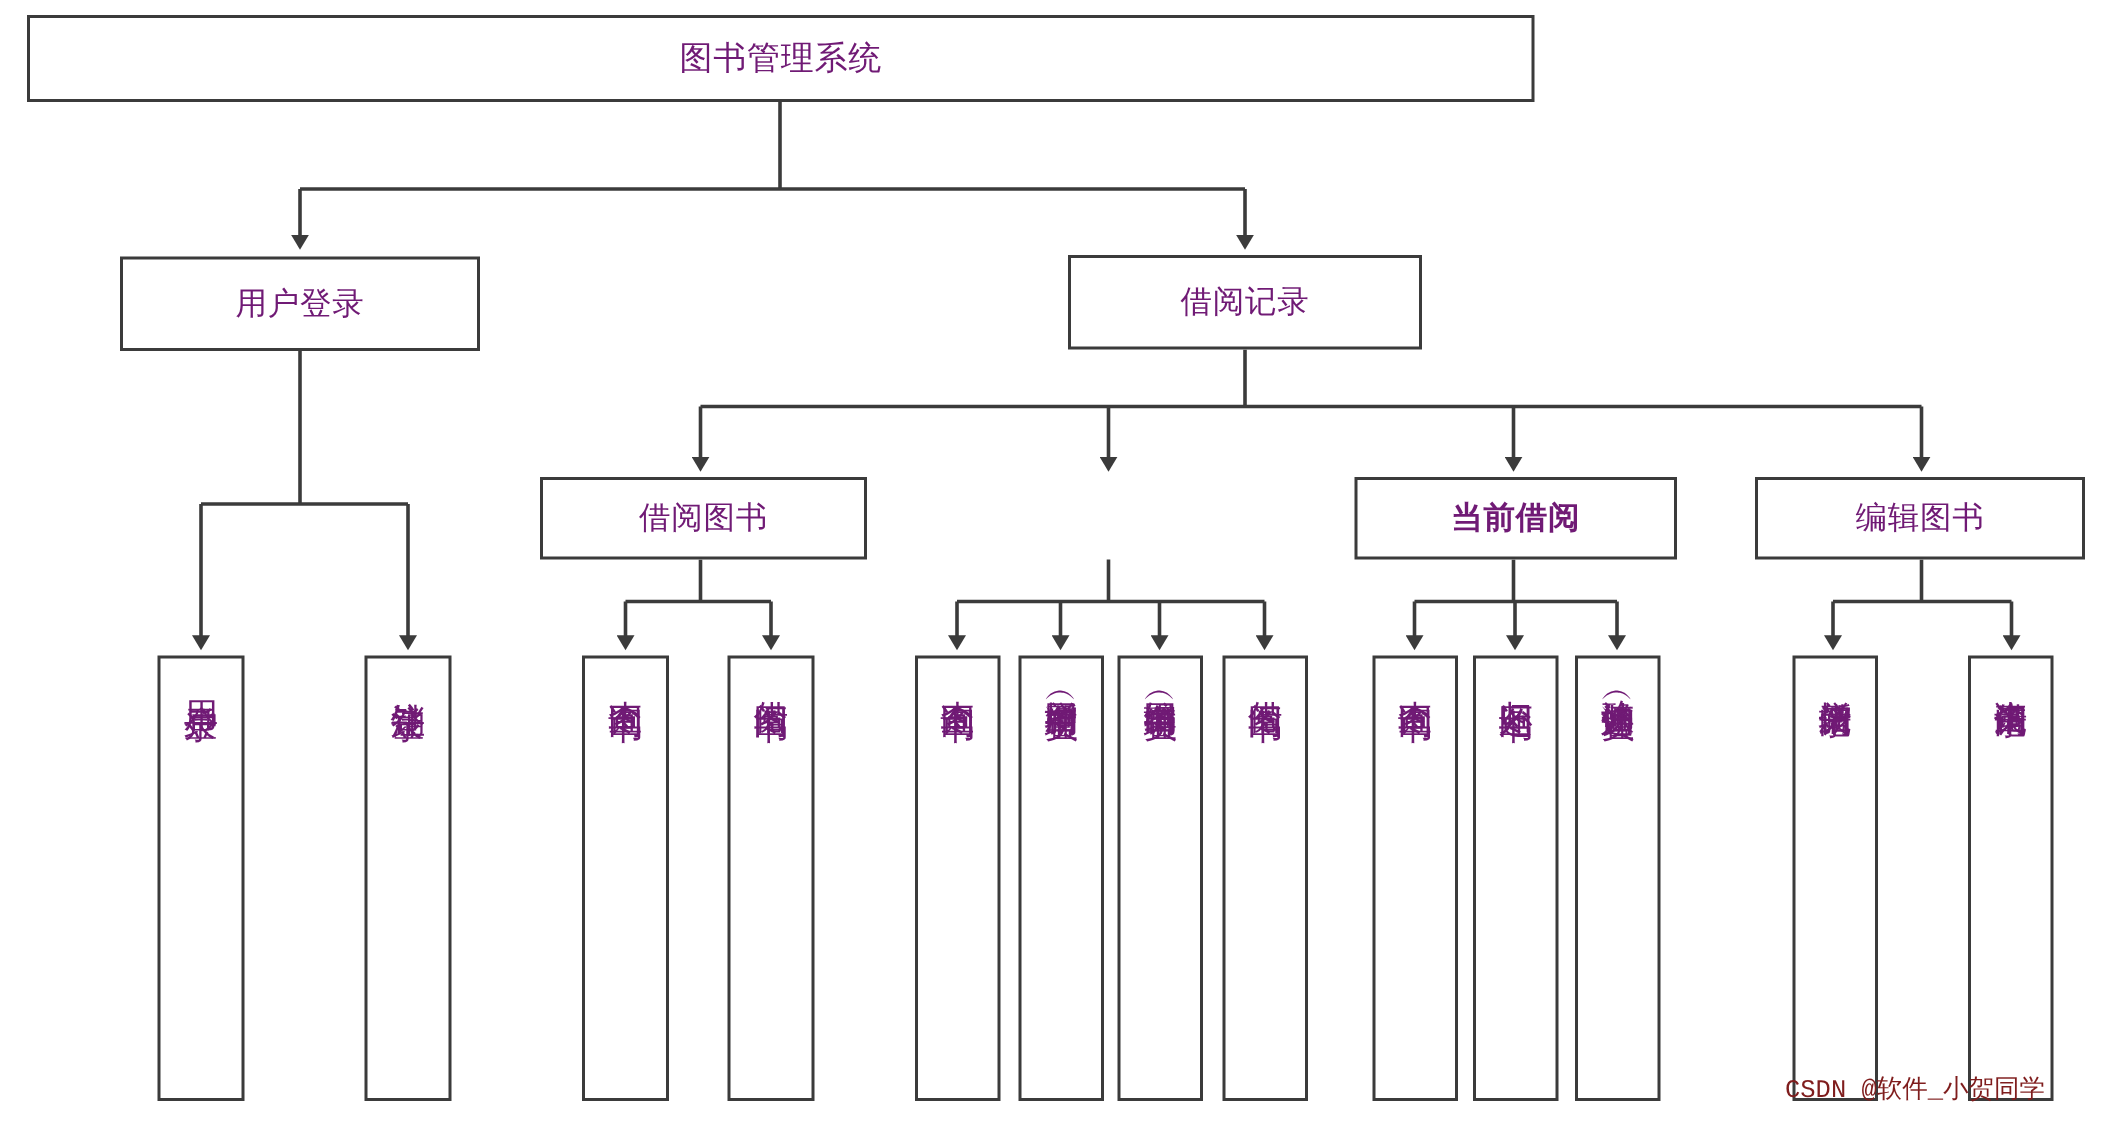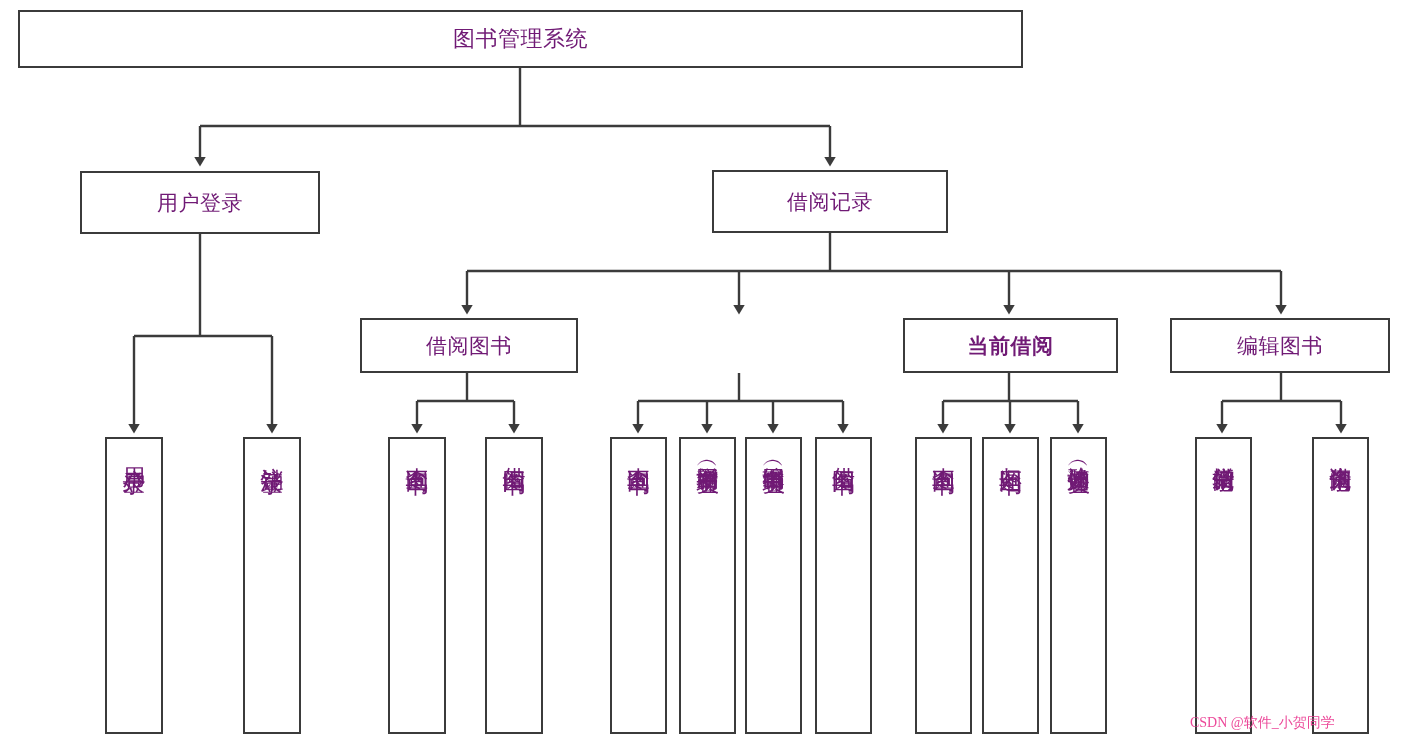--- a/index.html
+++ b/index.html
@@ -64,25 +64,25 @@
     letter-spacing: 2px;
     line-height: 1;
     white-space: nowrap;
   }
   .node.vert.tall .lbl {
     font-size: 22px;
     letter-spacing: 1px;
   }
   .watermark {
     position: absolute;
-    font-size: 14px;
-    color: #ec4899;
+    font-size: 17px;
+    color: #7f1d1d;
     white-space: nowrap;
     z-index: 5;
-    font-family: Liberation Serif, serif;
+    font-family: Liberation Mono, monospace;
   }
 </style>
 </head>
 <body>
 
 <div id="canvas">
 
   <svg class="wires" viewBox="0 0 1405 747">
     <defs>
       <marker id="arrow" markerWidth="11" markerHeight="12" refX="1.5" refY="6" orient="auto" markerUnits="userSpaceOnUse">

